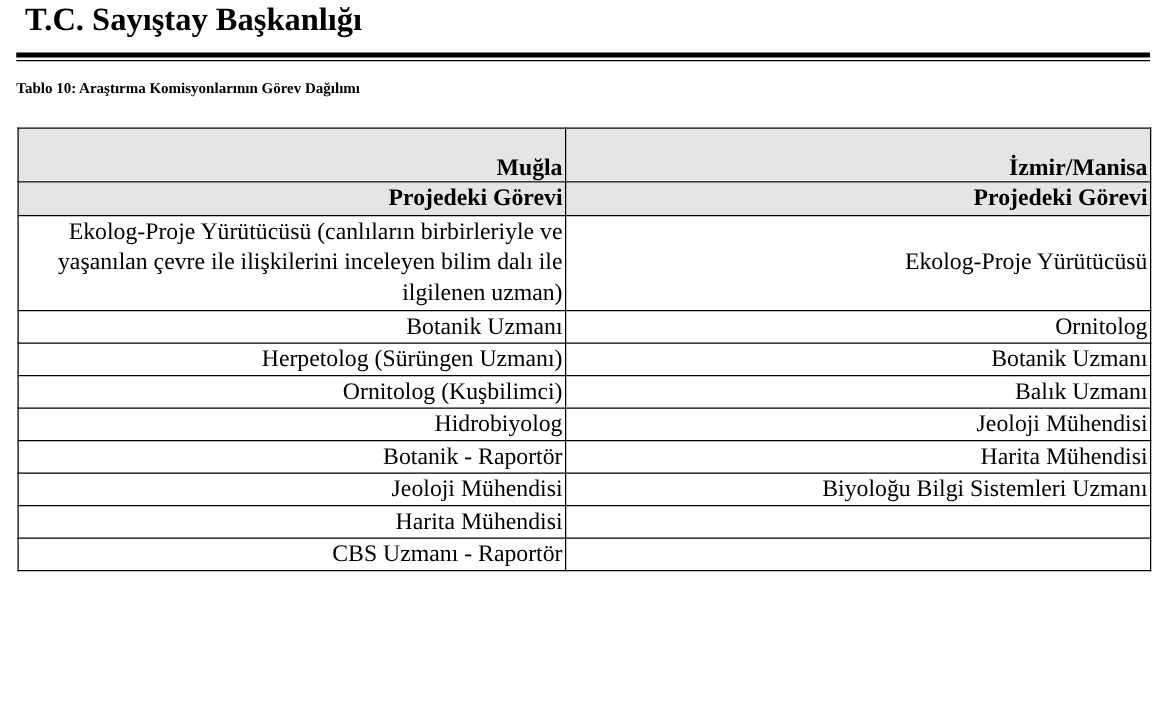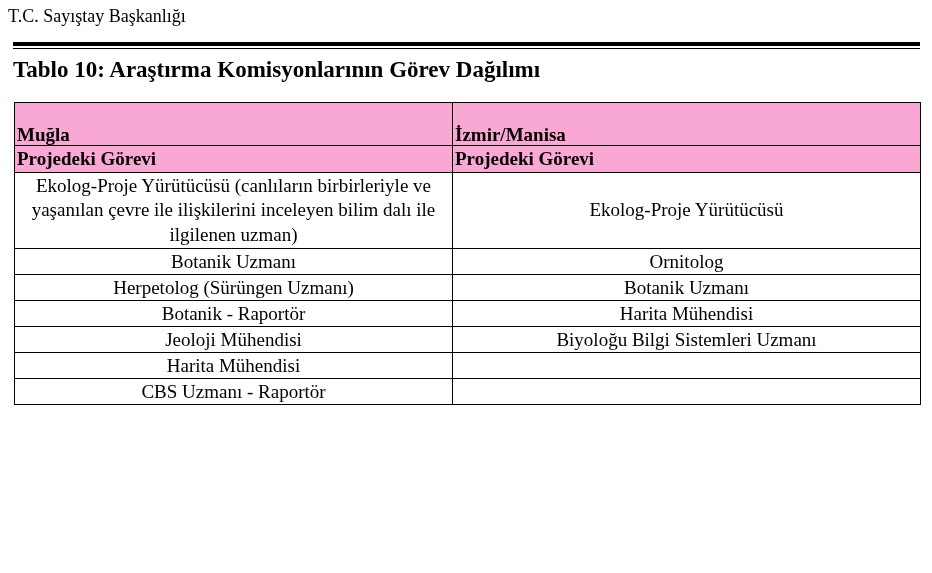--- a/index.html
+++ b/index.html
@@ -10,25 +10,26 @@
     body {
       width: 932px;
       height: 573px;
       position: relative;
       overflow: hidden;
       font-family: "Liberation Serif", "DejaVu Serif", serif;
       color: #000;
     }
     .running-header {
       position: absolute;
-      left: 8px;
+      left: 20px;
       top: 3px;
-      font-size: 18px;
+      font-size: 26px;
       line-height: 26px;
       white-space: nowrap;
+      font-weight: bold;
     }
     .rule-thick {
       position: absolute;
       left: 13px;
       width: 907px;
       top: 42px;
       height: 4px;
       background: #000;
     }
     .rule-thin {
@@ -36,21 +37,21 @@
       left: 13px;
       width: 907px;
       top: 48px;
       height: 1px;
       background: #000;
     }
     .table-caption {
       position: absolute;
       left: 13px;
       top: 59px;
-      font-size: 23px;
+      font-size: 12px;
       font-weight: bold;
       line-height: 22px;
       white-space: nowrap;
     }
     table.duty-table {
       position: absolute;
       left: 14px;
       top: 102px;
       width: 906px;
       border-collapse: collapse;
@@ -60,23 +61,23 @@
     table.duty-table col.c1 { width: 438px; }
     table.duty-table col.c2 { width: 468px; }
     table.duty-table th,
     table.duty-table td {
       border: 1.5px solid #000;
       padding: 0 2px;
       vertical-align: middle;
       overflow: hidden;
     }
     table.duty-table th {
-      background: #f9a8d4;
+      background: #e5e5e5;
       font-weight: bold;
-      text-align: left;
+      text-align: right;
       font-size: 19px;
     }
     tr.head-region th {
       height: 42px;
       vertical-align: bottom;
       line-height: 21px;
       padding-bottom: 0;
     }
     tr.head-sub th {
       height: 26px;
@@ -84,21 +85,21 @@
     }
     tr.row-multi td {
       height: 75px;
       line-height: 24.5px;
     }
     tr.row td {
       height: 25px;
       line-height: 24px;
       white-space: nowrap;
     }
-    td.cell { text-align: center; }
+    td.cell { text-align: right; }
   </style>
 </head>
 <body>
 
 <div class="running-header">T.C. Sayıştay Başkanlığı</div>
 <div class="rule-thick"></div>
 <div class="rule-thin"></div>
 
 <div class="table-caption">Tablo 10: Araştırma Komisyonlarının Görev Dağılımı</div>
 
@@ -124,20 +125,28 @@
     </tr>
     <tr class="row">
       <td class="cell">Botanik Uzmanı</td>
       <td class="cell">Ornitolog</td>
     </tr>
     <tr class="row">
       <td class="cell">Herpetolog (Sürüngen Uzmanı)</td>
       <td class="cell">Botanik Uzmanı</td>
     </tr>
     <tr class="row">
+      <td class="cell">Ornitolog (Kuşbilimci)</td>
+      <td class="cell">Balık Uzmanı</td>
+    </tr>
+    <tr class="row">
+      <td class="cell">Hidrobiyolog</td>
+      <td class="cell">Jeoloji Mühendisi</td>
+    </tr>
+    <tr class="row">
       <td class="cell">Botanik - Raportör</td>
       <td class="cell">Harita Mühendisi</td>
     </tr>
     <tr class="row">
       <td class="cell">Jeoloji Mühendisi</td>
       <td class="cell">Biyoloğu Bilgi Sistemleri Uzmanı</td>
     </tr>
     <tr class="row">
       <td class="cell">Harita Mühendisi</td>
       <td class="cell"></td>

